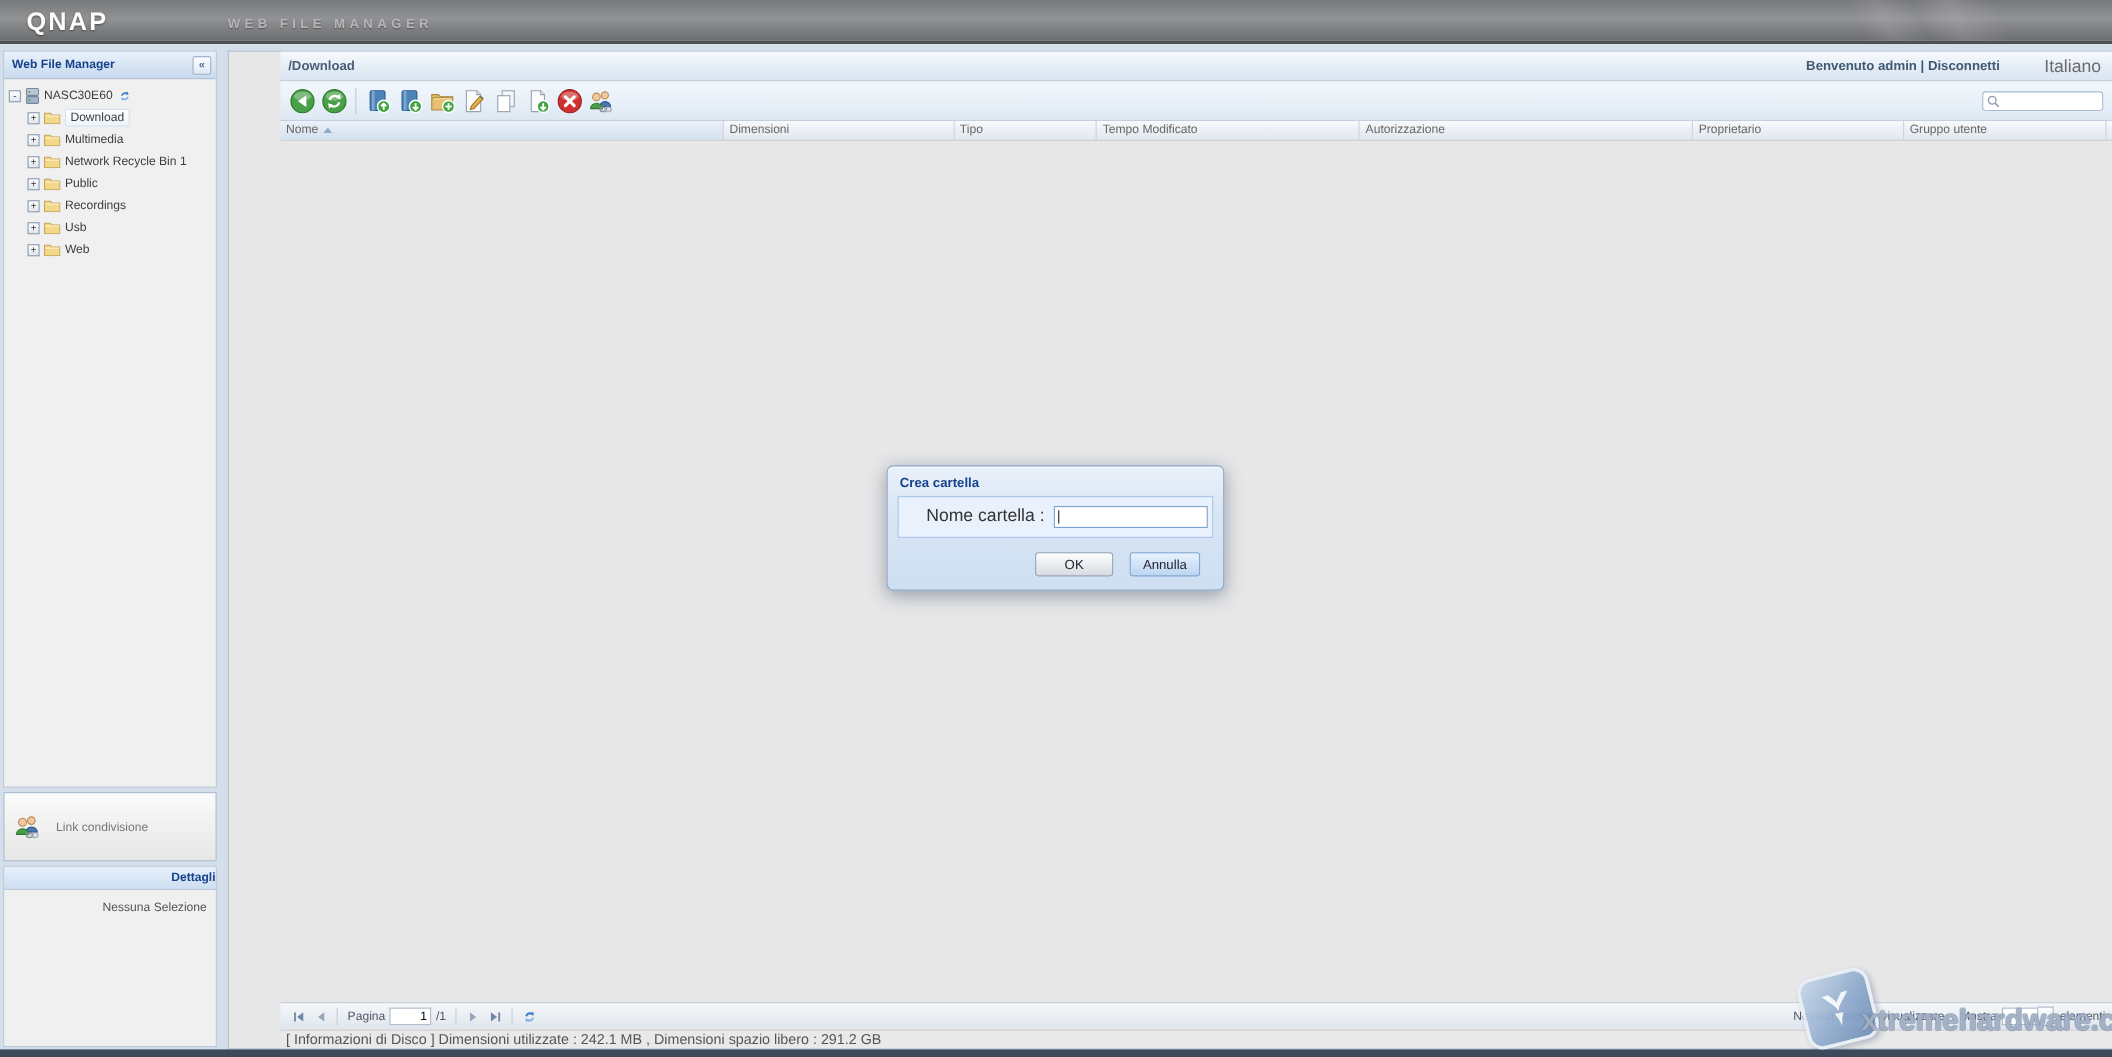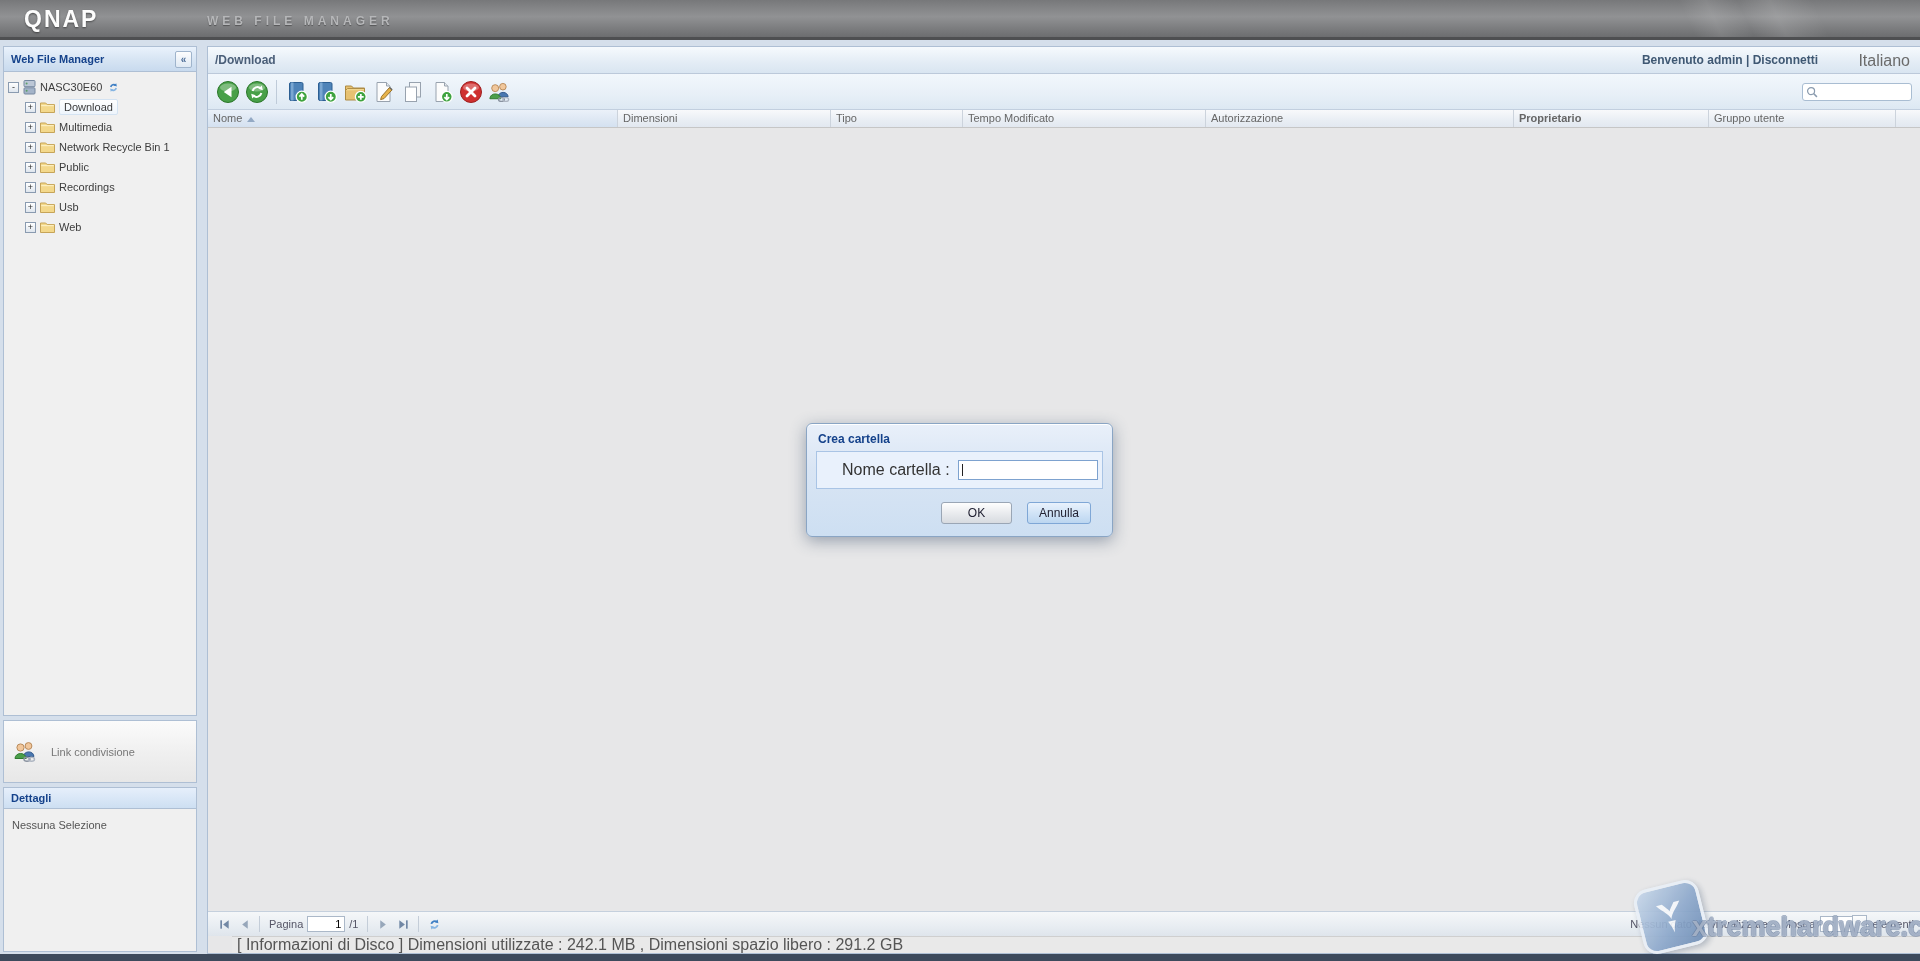--- a/index.html
+++ b/index.html
@@ -34,28 +34,28 @@
     font-size:9px; line-height:9px; text-align:center; color:#333; margin-right:4px; flex:0 0 11px; cursor:pointer; }
   .tree-icon { margin-right:4px; flex:0 0 auto; display:inline-flex; }
   .tree-label { color:#3c3c3c; }
   .tree-refresh { margin-left:5px; display:inline-flex; cursor:pointer; }
 
   .sb-gap { height:4px; flex:0 0 4px; }
   .sb-share { height:63px; flex:0 0 63px; background:linear-gradient(180deg,#fbfbfb 0%,#f0f0f0 50%,#e7e7e7 100%);
     display:flex; align-items:center; cursor:pointer; }
   .sb-share .share-ic { margin:0 12px 0 8px; display:inline-flex; }
   .sb-share .share-label { color:#777; }
-  .sb-details { flex:1; display:flex; flex-direction:column; }
+  .sb-details { flex:1; display:flex; flex-direction:column;text-align:right; }
   .sb-details-header { height:21px; flex:0 0 21px; background:linear-gradient(180deg,#e6effb 0%,#cddff2 100%);
     border-bottom:1px solid #aebfd4; color:#15428b; font-weight:bold; line-height:20px; padding-left:7px; }
   .sb-details-body { flex:1; background:#f0f0f0; padding:10px 8px; color:#555; }
 
   
   .main { position:absolute; left:207px; top:46px; width:1713px; height:908px; border:1px solid #aebfd4; border-right:none;
-    display:flex; flex-direction:column; background:#e7e7e8; }
+    display:flex; flex-direction:column; background:#e7e7e8;padding-left:47px; }
   .path-bar { height:27px; flex:0 0 27px; background:linear-gradient(180deg,#f6fafd 0%,#e3ecf5 60%,#d9e5f1 100%);
     border-bottom:1px solid #bcc9da; line-height:26px; position:relative; }
   .path-text { padding-left:7px; color:#4a5e78; font-weight:bold; font-size:12px; }
   .session { position:absolute; right:102px; top:0; font-weight:bold; color:#3f5873; font-size:12px; }
   .session .logout { cursor:pointer; }
   .lang { position:absolute; right:10px; top:1px; color:#6b6b6b; font-size:16px; cursor:pointer; }
 
   .toolbar { height:36px; flex:0 0 36px; background:linear-gradient(180deg,#f2f7fc 0%,#e7eff7 60%,#dde8f3 100%);
     border-bottom:1px solid #c2cfdf; display:flex; align-items:center; padding-left:5px; position:relative; }
   .tb-btn { width:29px; height:29px; display:flex; align-items:center; justify-content:center; border-radius:3px; cursor:pointer; }
@@ -63,42 +63,42 @@
   .search-box { position:absolute; right:8px; top:9px; width:110px; height:18px; background:#fff; border:1px solid #a9bdd2;
     border-radius:3px; display:flex; align-items:center; padding-left:3px; }
   .search-box input { border:none; outline:none; width:88px; height:14px; font-size:11px; font-family:"Liberation Sans",sans-serif; background:transparent; }
 
   .grid-header { height:18px; flex:0 0 18px; display:flex; background:linear-gradient(180deg,#f8f9fb 0%,#e9eef4 60%,#e2e8f0 100%);
     border-bottom:1px solid #c6c6c6; color:#666; line-height:17px; }
   .gh-cell { border-right:1px solid #ccd3dc; padding-left:5px; overflow:hidden; white-space:nowrap; cursor:pointer; }
   .gh-cell.sorted { background:linear-gradient(180deg,#ebf1f9 0%,#dde7f3 60%,#d4e1f0 100%); }
   .sort-asc { display:inline-block; width:0; height:0; border-left:4px solid transparent; border-right:4px solid transparent;
     border-bottom:5px solid #93a9c4; margin-left:5px; }
-  .c0{width:410px;} .c1{width:213px;} .c2{width:132px;} .c3{width:243px;} .c4{width:308px;} .c5{width:195px;font-weight:bold;} .c6{width:187px;}
+  .c0{width:410px;} .c1{width:213px;} .c2{width:132px;} .c3{width:243px;} .c4{width:308px;} .c5{width:195px;} .c6{width:187px;}
   .c7{flex:1; border-right:none;}
   .grid-body { flex:1; background:#e7e7e8; }
 
   .paging-bar { height:25px; flex:0 0 25px; background:linear-gradient(180deg,#f5f7f9 0%,#e8edf2 60%,#dfe5ec 100%);
     border-top:1px solid #c5d0dd; display:flex; align-items:center; padding:0 6px; color:#556; }
   .pg-btn { width:20px; height:20px; display:flex; align-items:center; justify-content:center; cursor:pointer; }
   .pg-sep { width:1px; height:16px; background:#c4cdd8; margin:0 5px; }
   .pg-label { margin:0 4px; }
   .pg-input { width:38px; height:16px; border:1px solid #abb8c8; background:#fff; text-align:right; font-size:11px; padding-right:3px;
     font-family:"Liberation Sans",sans-serif; }
   .pg-right { margin-left:auto; display:flex; align-items:center; }
   .pg-empty { margin-right:14px; color:#556; }
   .combo { display:flex; align-items:center; margin:0 5px; }
   .combo-input { width:32px; height:16px; border:1px solid #abb8c8; border-right:none; background:#fff; font-size:11px;
     font-family:"Liberation Sans",sans-serif; padding-left:3px; }
   .combo-trigger { width:15px; height:18px; background:linear-gradient(180deg,#fdfdfd,#dde5ee); border:1px solid #abb8c8;
     display:flex; align-items:center; justify-content:center; cursor:pointer; }
   .combo-trigger span { width:0; height:0; border-left:3px solid transparent; border-right:3px solid transparent; border-top:4px solid #66offset78a; border-top-color:#66788a; }
 
   .status-bar { height:17px; flex:0 0 17px; background:#e9e9e9; border-top:1px solid #cfcfcf; line-height:16px;
-    padding-left:5px; color:#555; font-size:16px;margin-left:24px; }
+    padding-left:5px; color:#555; font-size:13px; }
 
   .bottom-strip { position:absolute; left:0; bottom:0; width:1920px; height:7px; background:#3d4a5c; }
 
   
   .dialog { position:absolute; left:806px; top:423px; width:307px; height:114px; border:1px solid #8aa5c4; border-radius:6px;
     background:linear-gradient(180deg,#e9f0fa 0%,#d9e5f4 40%,#cddff2 100%);
     box-shadow:0 4px 16px rgba(50,70,100,.45), inset 0 1px 0 #fff; z-index:50; }
   .dlg-title { padding:8px 10px 5px 11px; color:#15428b; font-weight:bold; font-size:12px; cursor:move; }
   .dlg-field-panel { margin:0 9px; height:38px; background:#e9f1fc; border:1px solid #a9c4e5; display:flex; align-items:center; }
   .dlg-label { margin-left:25px; color:#333; font-size:16px; }

